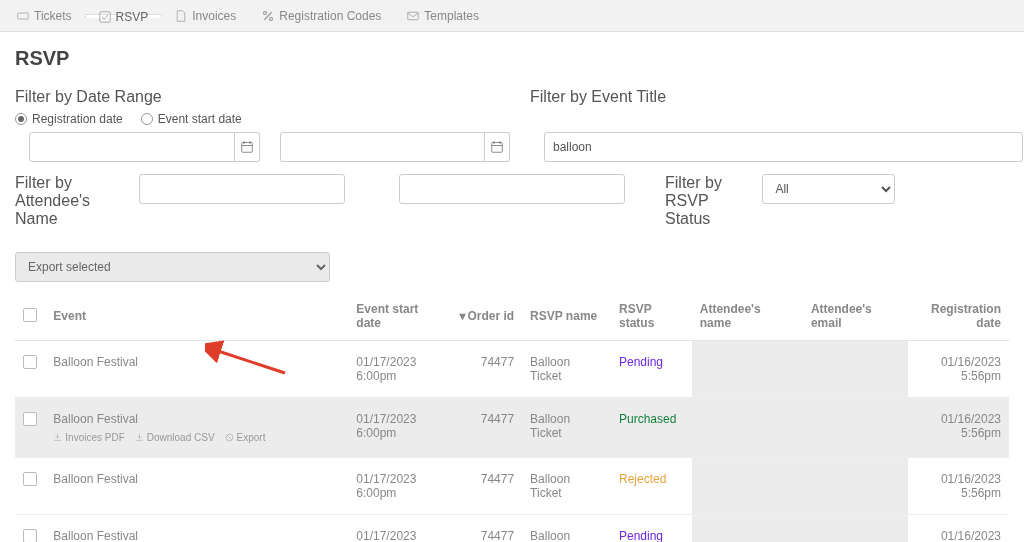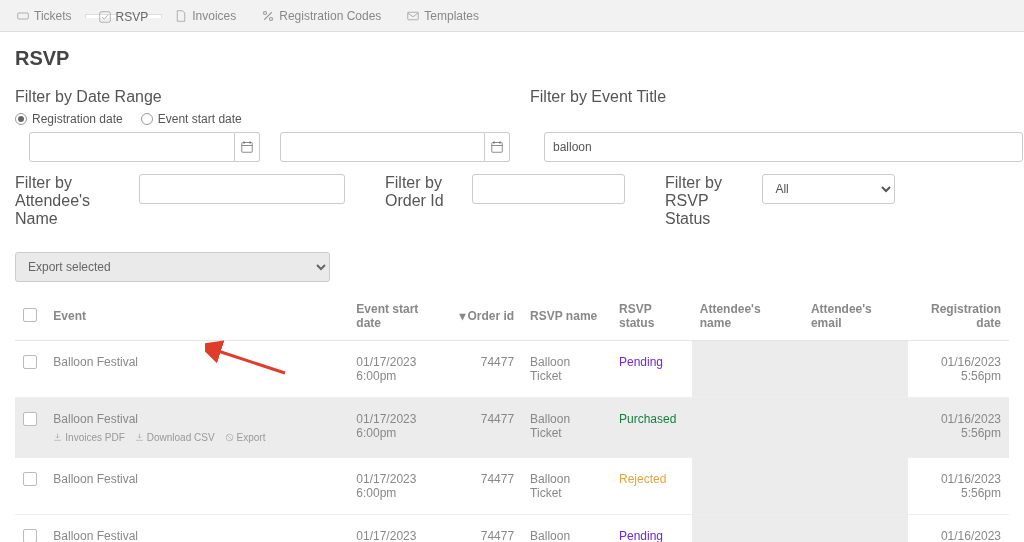--- a/index.html
+++ b/index.html
@@ -148,21 +148,20 @@
       <input class="text-input" value="balloon" style="">
     </div>
   </div>
 
   <div class="filter-row-2">
     <div class="filter-col">
       <span class="filter-label">Filter by Attendee's Name</span>
       <input class="text-input" value="" style="">
     </div>
     <div class="filter-col">
-      <span class="filter-label">Filter by Order Id</span>
       <input class="text-input" value="" style="">
     </div>
     <div class="filter-col">
       <span class="filter-label">Filter by RSVP Status</span>
       <select class="select">
         <option>All</option>
       </select>
     </div>
   </div>
 

